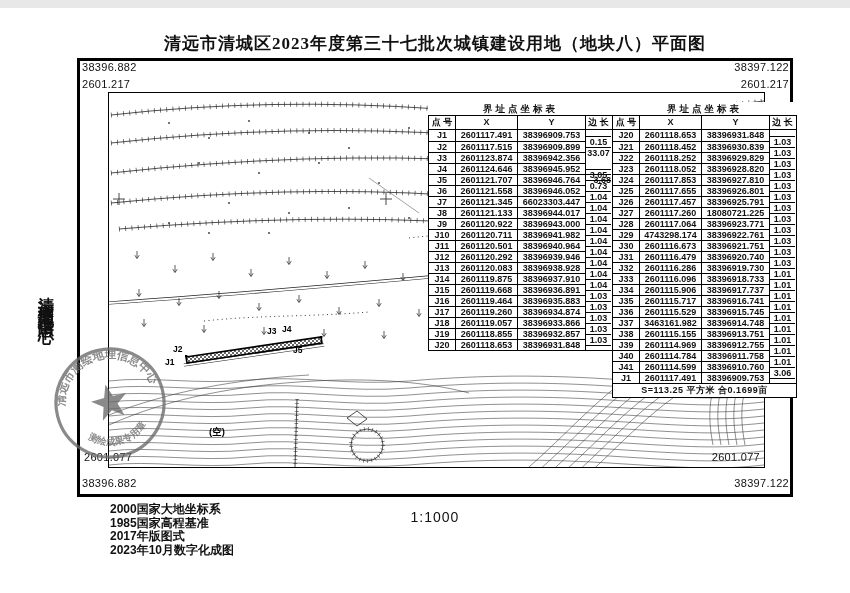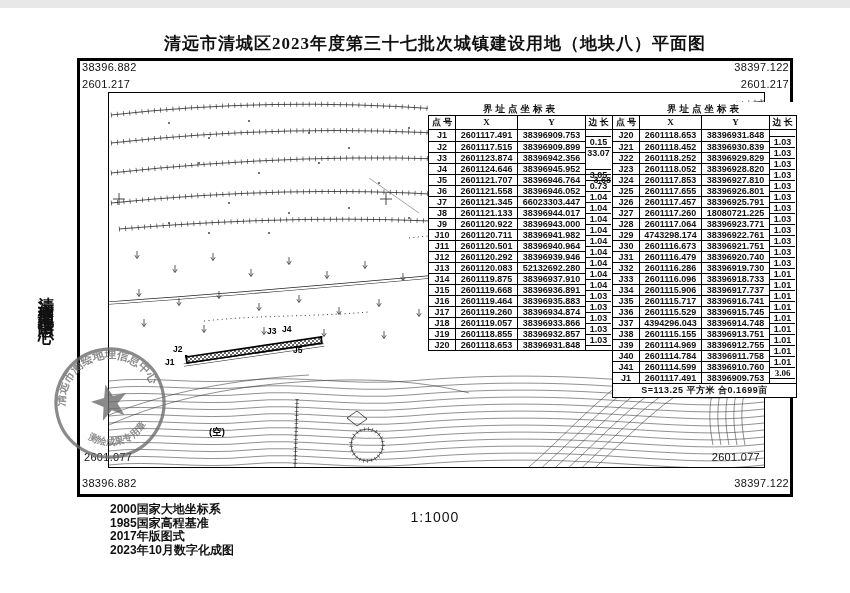--- a/index.html
+++ b/index.html
@@ -13,21 +13,21 @@
   .corner{font-size:11px;letter-spacing:0.3px;}
   .r{text-align:right;}
   .side-title{left:35px;top:276px;height:200px;writing-mode:vertical-rl;text-orientation:upright;
               font-size:16px;font-weight:bold;letter-spacing:3px;
               font-family:"Liberation Serif","DejaVu Serif",serif;}
   
   .ctable{background:#fff;width:185px;font-weight:bold;font-size:9px;}
   .ct-title{height:13px;line-height:13px;text-align:center;letter-spacing:3px;font-size:9.5px;}
   .ct-box{border:1.5px solid #000;box-sizing:border-box;}
   .ct-heads{display:flex;border-bottom:1px solid #000;height:13px;}
-  .ct-h{line-height:13px;text-align:center;box-sizing:border-box;font-family:Liberation Serif, serif;}
+  .ct-h{line-height:13px;text-align:center;box-sizing:border-box;}
   .ct-h+.ct-h{border-left:1px solid #000;}
   .ct-cols{display:flex;}
   .ct-col{display:flex;flex-direction:column;box-sizing:border-box;}
   .ct-col+.ct-col{border-left:1px solid #000;}
   .ct-cell{height:11px;line-height:11px;text-align:center;border-top:1px solid #000;box-sizing:border-box;}
   .ct-col .ct-cell:first-child{border-top:none;}
   .lencol{position:relative;}
   .ct-len{position:absolute;left:0;right:0;height:11px;line-height:11px;text-align:center;
           border-top:1px solid #000;box-sizing:border-box;}
   .ct-lend{height:0;}
@@ -320,21 +320,21 @@
             <div class="ct-cell">38396942.356</div>
             <div class="ct-cell">38396945.952</div>
             <div class="ct-cell">38396946.764</div>
             <div class="ct-cell">38396946.052</div>
             <div class="ct-cell">66023303.447</div>
             <div class="ct-cell">38396944.017</div>
             <div class="ct-cell">38396943.000</div>
             <div class="ct-cell">38396941.982</div>
             <div class="ct-cell">38396940.964</div>
             <div class="ct-cell">38396939.946</div>
-            <div class="ct-cell">52132692.280</div>
+            <div class="ct-cell">38396938.928</div>
             <div class="ct-cell">38396937.910</div>
             <div class="ct-cell">38396936.891</div>
             <div class="ct-cell">38396935.883</div>
             <div class="ct-cell">38396934.874</div>
             <div class="ct-cell">38396933.866</div>
             <div class="ct-cell">38396932.857</div>
             <div class="ct-cell">38396931.848</div>
           </div>
           <div class="ct-col lencol w3" style="height: 220px;">
             <div class="ct-len" style="top: 5.5px;">0.15</div>
@@ -407,21 +407,21 @@
             <div class="ct-cell">2601117.260</div>
             <div class="ct-cell">2601117.064</div>
             <div class="ct-cell">4743298.174</div>
             <div class="ct-cell">2601116.673</div>
             <div class="ct-cell">2601116.479</div>
             <div class="ct-cell">2601116.286</div>
             <div class="ct-cell">2601116.096</div>
             <div class="ct-cell">2601115.906</div>
             <div class="ct-cell">2601115.717</div>
             <div class="ct-cell">2601115.529</div>
-            <div class="ct-cell">4394296.043</div>
+            <div class="ct-cell">3463161.982</div>
             <div class="ct-cell">2601115.155</div>
             <div class="ct-cell">2601114.969</div>
             <div class="ct-cell">2601114.784</div>
             <div class="ct-cell">2601114.599</div>
             <div class="ct-cell">2601117.491</div>
           </div>
           <div class="ct-col w2">
             <div class="ct-cell">38396931.848</div>
             <div class="ct-cell">38396930.839</div>
             <div class="ct-cell">38396929.829</div>
@@ -461,21 +461,21 @@
             <div class="ct-len" style="top: 126.5px;">1.03</div>
             <div class="ct-len" style="top: 137.5px;">1.01</div>
             <div class="ct-len" style="top: 148.5px;">1.01</div>
             <div class="ct-len" style="top: 159.5px;">1.01</div>
             <div class="ct-len" style="top: 170.5px;">1.01</div>
             <div class="ct-len" style="top: 181.5px;">1.01</div>
             <div class="ct-len" style="top: 192.5px;">1.01</div>
             <div class="ct-len" style="top: 203.5px;">1.01</div>
             <div class="ct-len" style="top: 214.5px;">1.01</div>
             <div class="ct-len" style="top: 225.5px;">1.01</div>
-            <div class="ct-len" style="top: 236.5px; font-family: Liberation Serif, serif;">3.06</div>
+            <div class="ct-len" style="top: 236.5px;">3.06</div>
             <div class="ct-len ct-lend" style="top: 247.5px;"></div>
           </div>
         </div>
         <div class="ct-foot">S=113.25 平方米 合0.1699亩</div>
       </div>
   </div>
 
   <svg class="abs stamp-ink" style="left:51px;top:336px" width="118" height="118" viewBox="-59 -59 118 118">
     <g transform="rotate(-14)">
       <circle r="54" fill="none" stroke="#6a6a6a" stroke-width="3.2"></circle>

